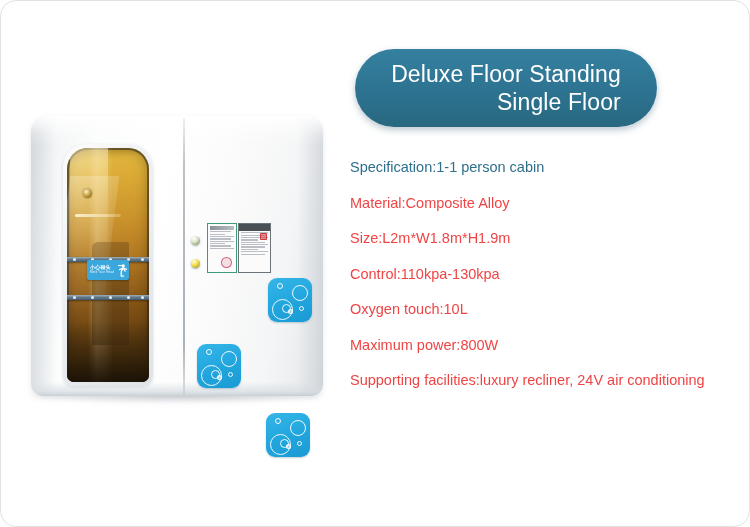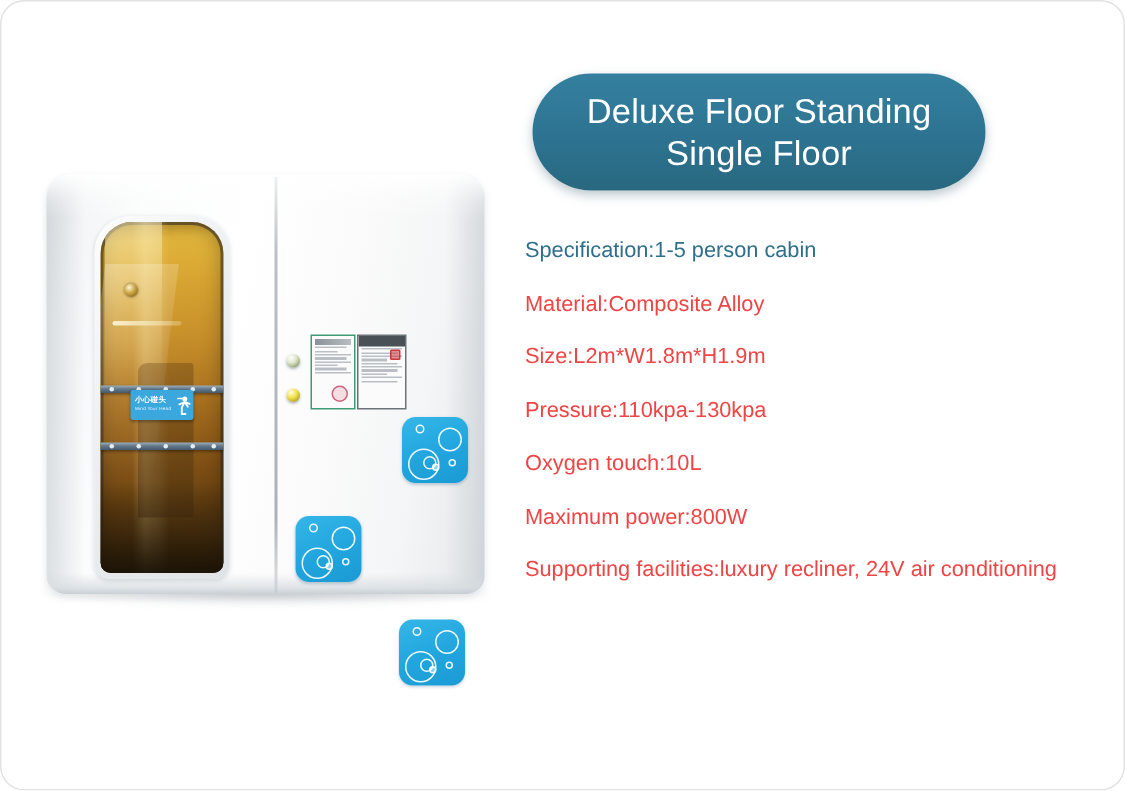--- a/index.html
+++ b/index.html
@@ -388,21 +388,21 @@
     left: 9px;
     top: 48px;
     width: 302px;
     height: 78px;
     border-radius: 39px;
     background: linear-gradient(180deg, #35809f 0%, #2d7391 55%, #28687f 100%);
     box-shadow: 0 3px 7px rgba(60,95,115,0.35);
     display: flex;
     align-items: center;
     justify-content: center;
-    text-align: center;
+    text-align: right;
   }
   #title-pill .title-text {
     color: #ffffff;
     font-size: 23px;
     line-height: 28px;
     font-weight: normal;
     letter-spacing: 0.1px;
     padding: 0 12px;
   }
 
@@ -537,23 +537,23 @@
   <div id="info-panel">
 
     <div id="title-pill">
       <span class="title-text">
         <span>Deluxe Floor Standing</span><br>
         <span>Single Floor</span>
       </span>
     </div>
 
     <div id="spec-list">
-        <div class="spec-line accent">Specification:1-5 person cabin</div>
+        <div class="spec-line accent">Specification:1-1 person cabin</div>
         <div class="spec-line">Material:Composite Alloy</div>
         <div class="spec-line">Size:L2m*W1.8m*H1.9m</div>
-        <div class="spec-line">Pressure:110kpa-130kpa</div>
+        <div class="spec-line">Control:110kpa-130kpa</div>
         <div class="spec-line">Oxygen touch:10L</div>
         <div class="spec-line">Maximum power:800W</div>
         <div class="spec-line">Supporting facilities:luxury recliner, 24V air conditioning</div>
       </div>
   </div>
 
 </div>
 
 </body></html>

